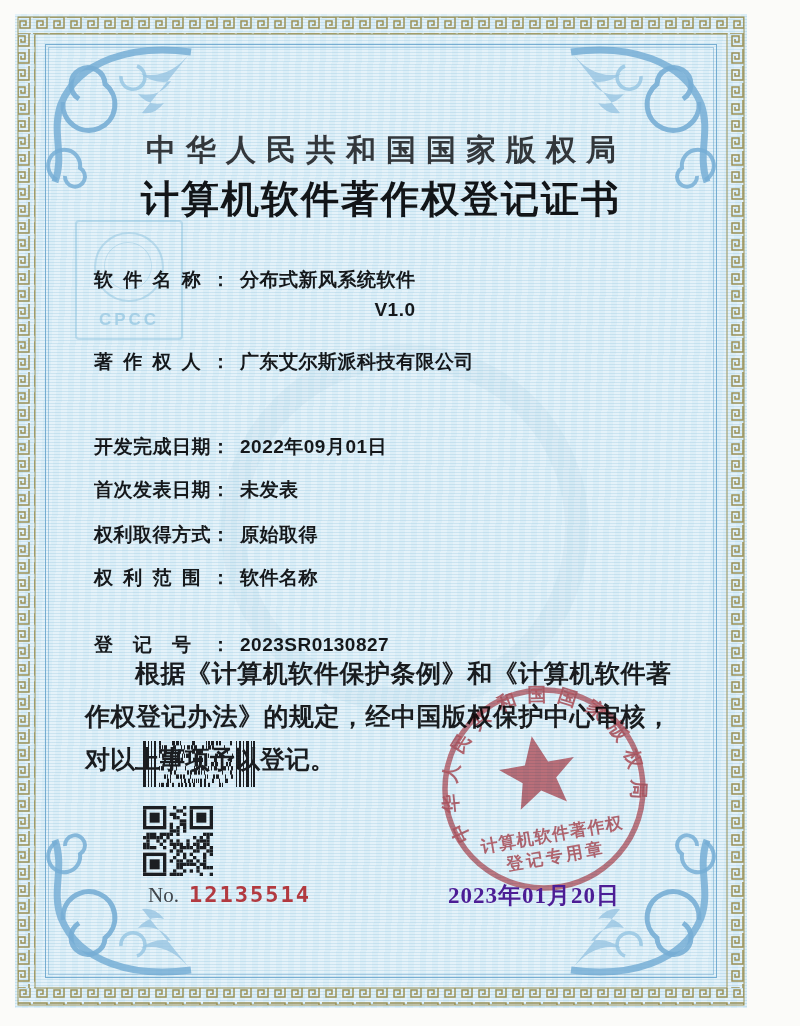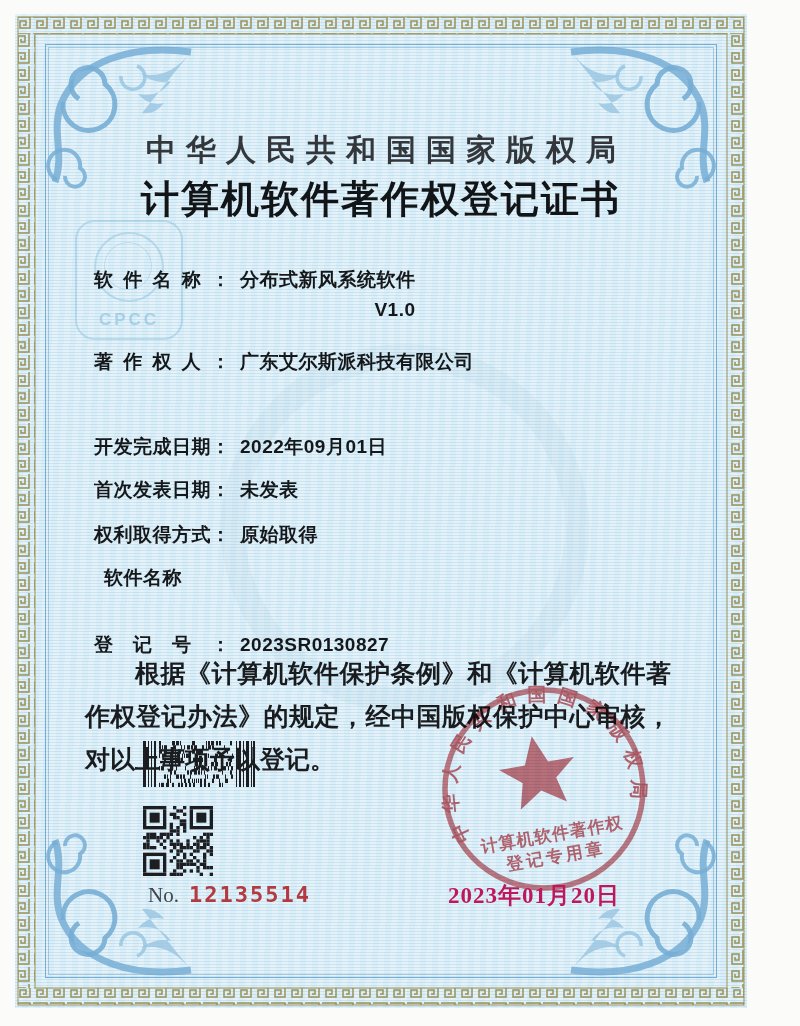--- a/index.html
+++ b/index.html
@@ -30,21 +30,21 @@
     border:1px solid rgba(92,156,200,.45);
   }
   .corner{position:absolute;width:158px;height:158px;opacity:.92;}
   .corner.tl{left:26px;top:26px;}
   .corner.tr{right:26px;top:26px;transform:scaleX(-1);}
   .corner.bl{left:26px;bottom:26px;transform:scaleY(-1);}
   .corner.br{right:26px;bottom:26px;transform:scale(-1,-1);}
   
   .wm-cpcc{
     position:absolute;left:60px;top:206px;width:104px;height:116px;
-    border:2px solid rgba(125,185,218,.4);border-radius:20px;
+    border:2px solid rgba(125,185,218,.4);border-radius:4px;
     color:rgba(125,185,218,.55);
   }
   .wm-cpcc::before{
     content:"";position:absolute;left:17px;top:10px;width:66px;height:66px;
     border:2px solid rgba(125,185,218,.4);border-radius:50%;
   }
   .wm-cpcc::after{
     content:"";position:absolute;left:27px;top:20px;width:46px;height:46px;
     border:1.5px solid rgba(125,185,218,.35);border-radius:50%;
   }
@@ -104,21 +104,21 @@
     position:absolute;left:133px;top:868px;
     font-family:"Liberation Serif", serif;font-size:21px;color:#42474d;
   }
   .serial .sn{
     font-family:"DejaVu Sans Mono", monospace;
     font-size:22px;color:#b23a40;letter-spacing:2px;margin-left:10px;font-weight:bold;
   }
   .issue-date{
     position:absolute;left:433px;top:866px;
     font-family:"Liberation Serif", serif;font-size:23px;font-weight:bold;
-    color:#be185d;letter-spacing:1px;
+    color:#4c1d95;letter-spacing:1px;
   }
 </style>
 </head>
 <body>
 
 <div class="page">
   <div class="guilloche"></div>
 
   <svg class="border-svg" width="732" height="994" aria-hidden="true">
     <defs>
@@ -192,20 +192,21 @@
         <span class="fvalue">原始取得</span>
       </span>
   </div>
   <div class="field-row" style="top:461px">
     <span class="flabel">首次发表日期：</span>
     <span class="value-col">
         <span class="fvalue">未发表</span>
       </span>
   </div>
   <div class="field-row" style="top:549px">
+    <span class="flabel">权利范围：</span>
     <span class="value-col">
         <span class="fvalue">软件名称</span>
       </span>
   </div>
   <div class="field-row" style="top:616px">
     <span class="flabel">登记号：</span>
     <span class="value-col">
         <span class="fvalue">2023SR0130827</span>
       </span>
   </div>

